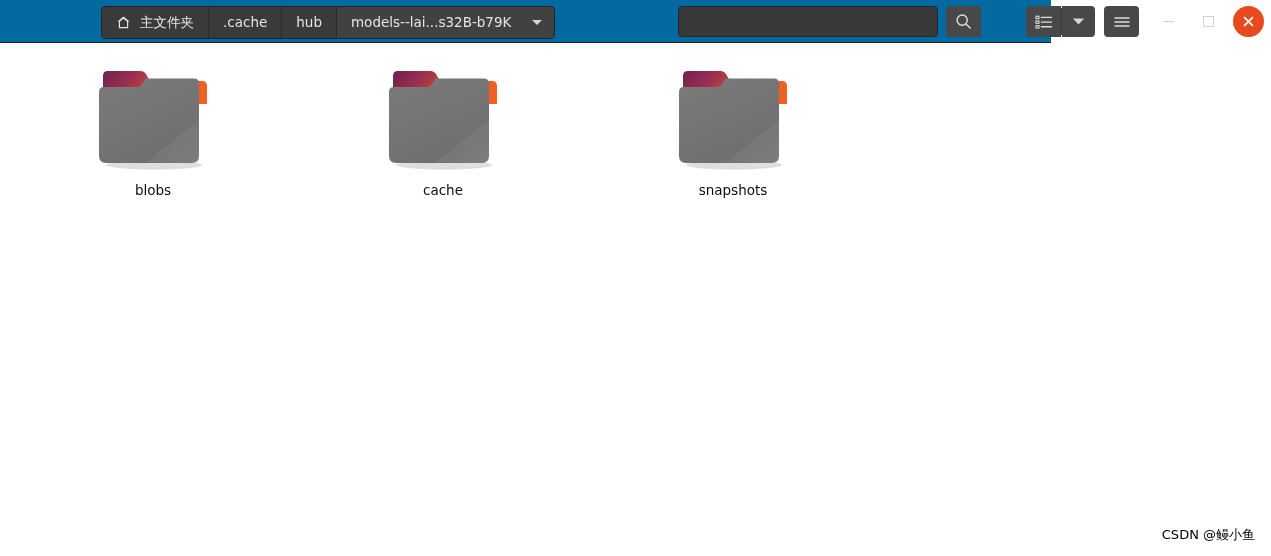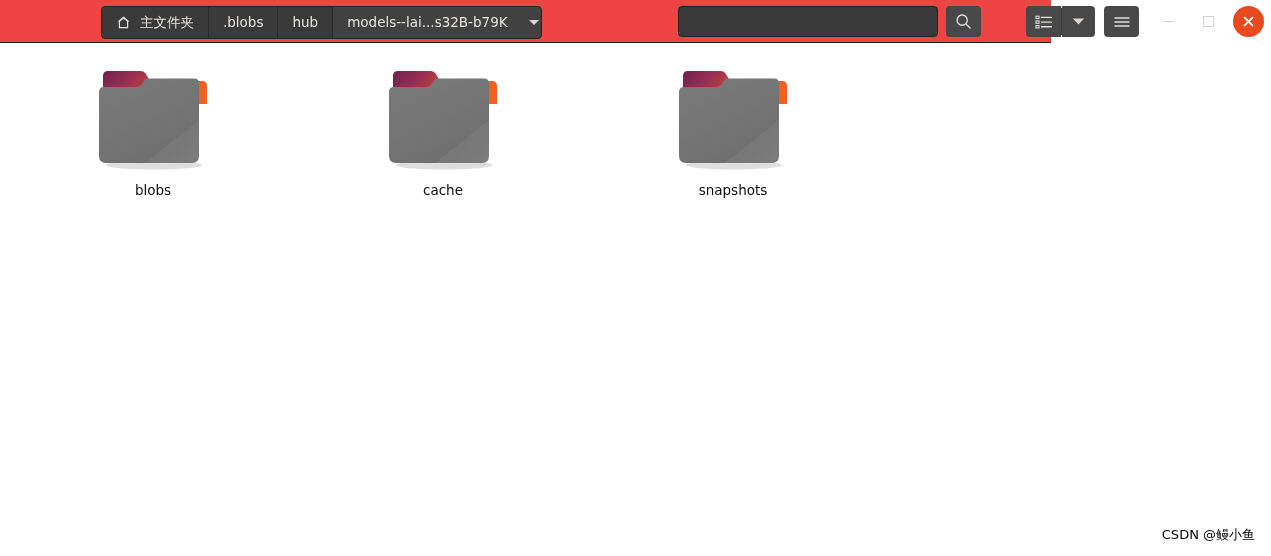--- a/index.html
+++ b/index.html
@@ -14,21 +14,21 @@
     overflow: hidden;
     position: relative;
   }
 
   
   .headerbar {
     position: absolute;
     top: 0; left: 0;
     width: 1051px;
     height: 43px;
-    background: #ef4444;
+    background: #0369a1;
     border-bottom: 1px solid #1d1d1d;
     box-sizing: border-box;
     display: flex;
     align-items: center;
   }
 
   
   .pathbar {
     position: absolute;
     left: 101px;
@@ -49,21 +49,21 @@
     color: #e6e4e1;
     font-size: 13.5px;
     border-right: 1px solid #2a2a2a;
     background: #3a3a3a;
     white-space: nowrap;
     cursor: default;
   }
   .crumb:last-child { border-right: none; }
   .crumb.current {
     background: #414141;
-    padding-right: 0;
+    padding-right: 10px;
   }
   .crumb-label { line-height: 1; }
   .home-ico {
     width: 15px; height: 15px;
     display: block;
   }
   .chev {
     width: 0; height: 0;
     border-left: 5px solid transparent;
     border-right: 5px solid transparent;
@@ -194,21 +194,21 @@
 
     <div class="crumb">
       <svg class="home-ico" viewBox="0 0 16 16">
         <path d="M8 1.6 L1.6 7.0 L3.0 7.0 L3.0 14.0 L13.0 14.0 L13.0 7.0 L14.4 7.0 Z
                  M4.3 7.0 L8 3.9 L11.7 7.0 L11.7 12.8 L4.3 12.8 Z" fill="#e6e4e1"></path>
       </svg>
       <span class="crumb-label">主文件夹</span>
     </div>
 
     <div class="crumb">
-      <span class="crumb-label">.blobs</span>
+      <span class="crumb-label">.cache</span>
     </div>
 
 
     <div class="crumb">
       <span class="crumb-label">hub</span>
     </div>
 
     <div class="crumb current">
       <span class="crumb-label">models--lai...s32B-b79K</span>
       <span class="chev"></span>

